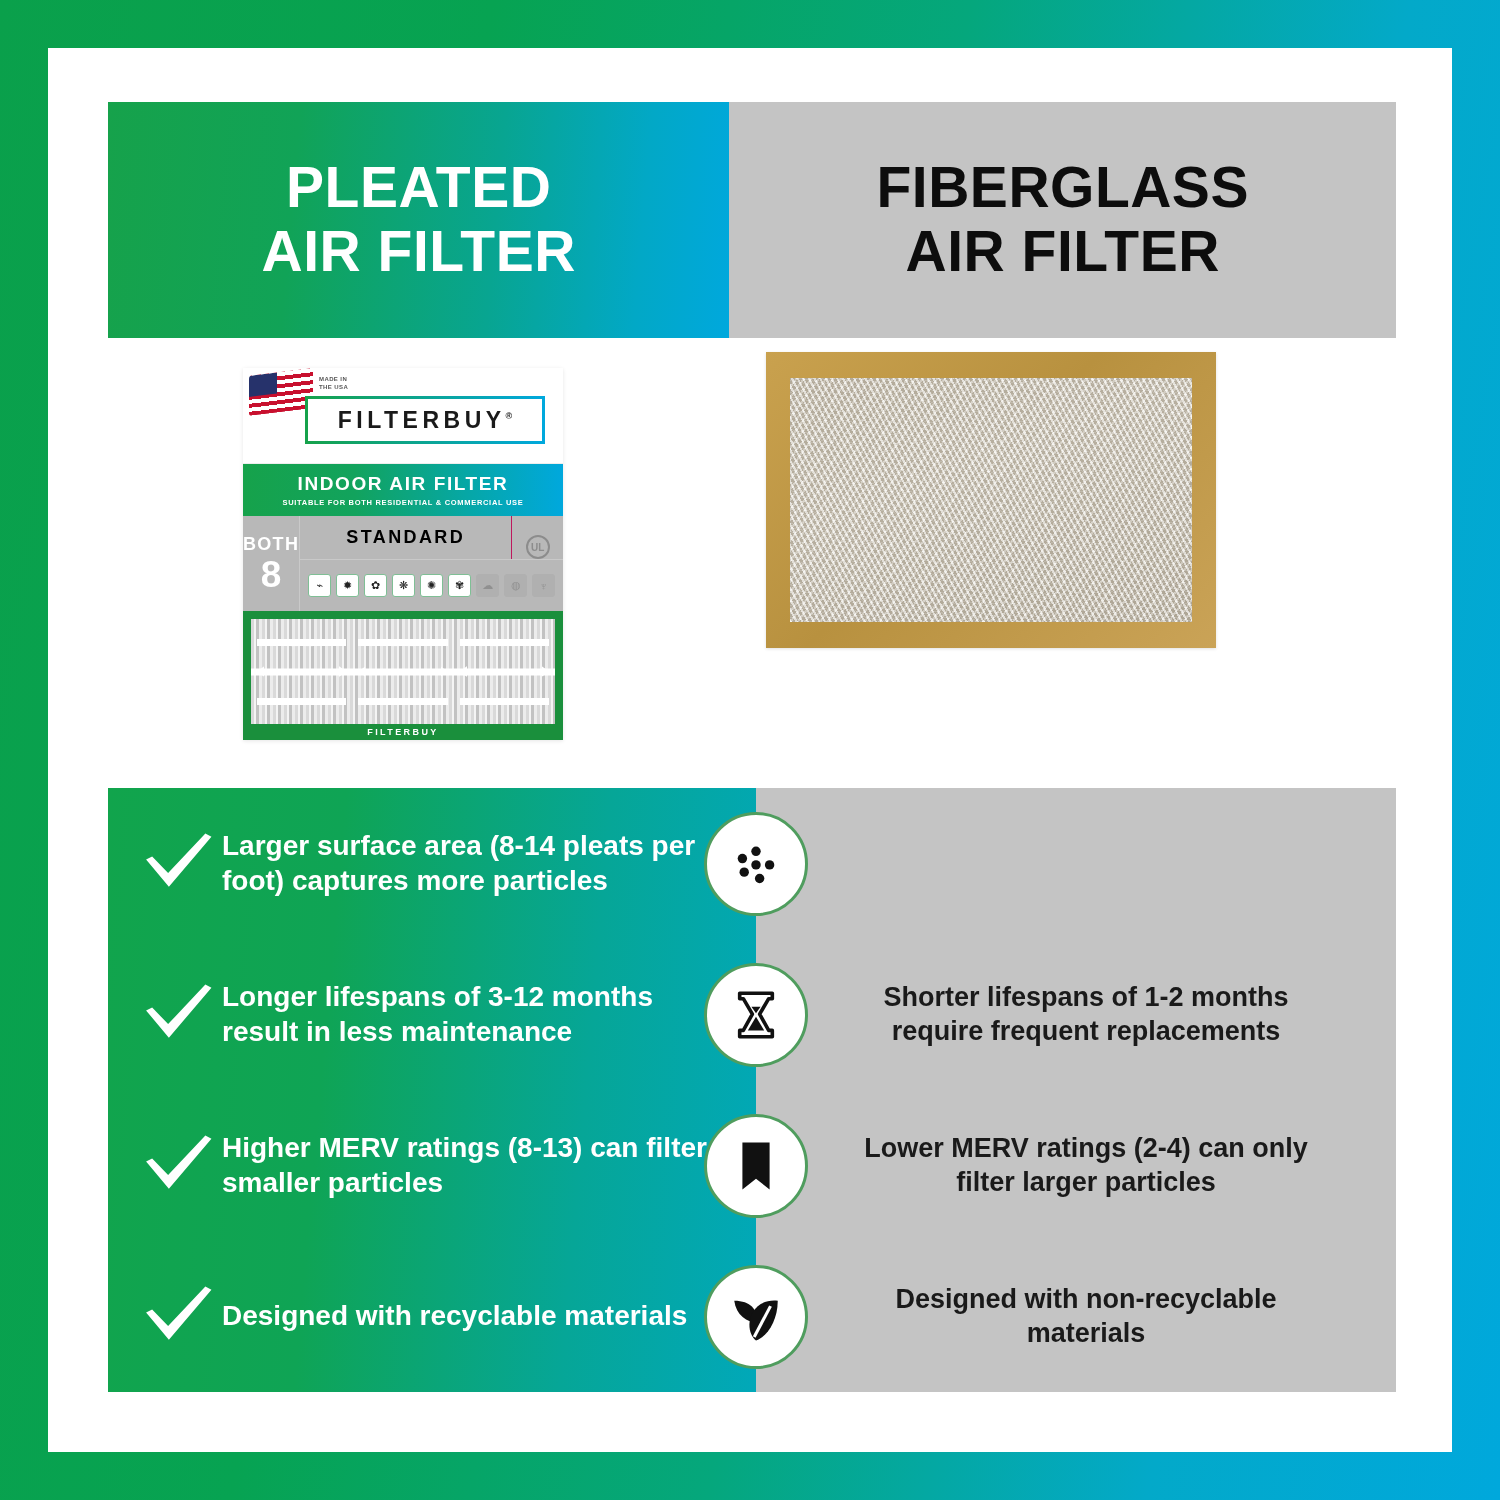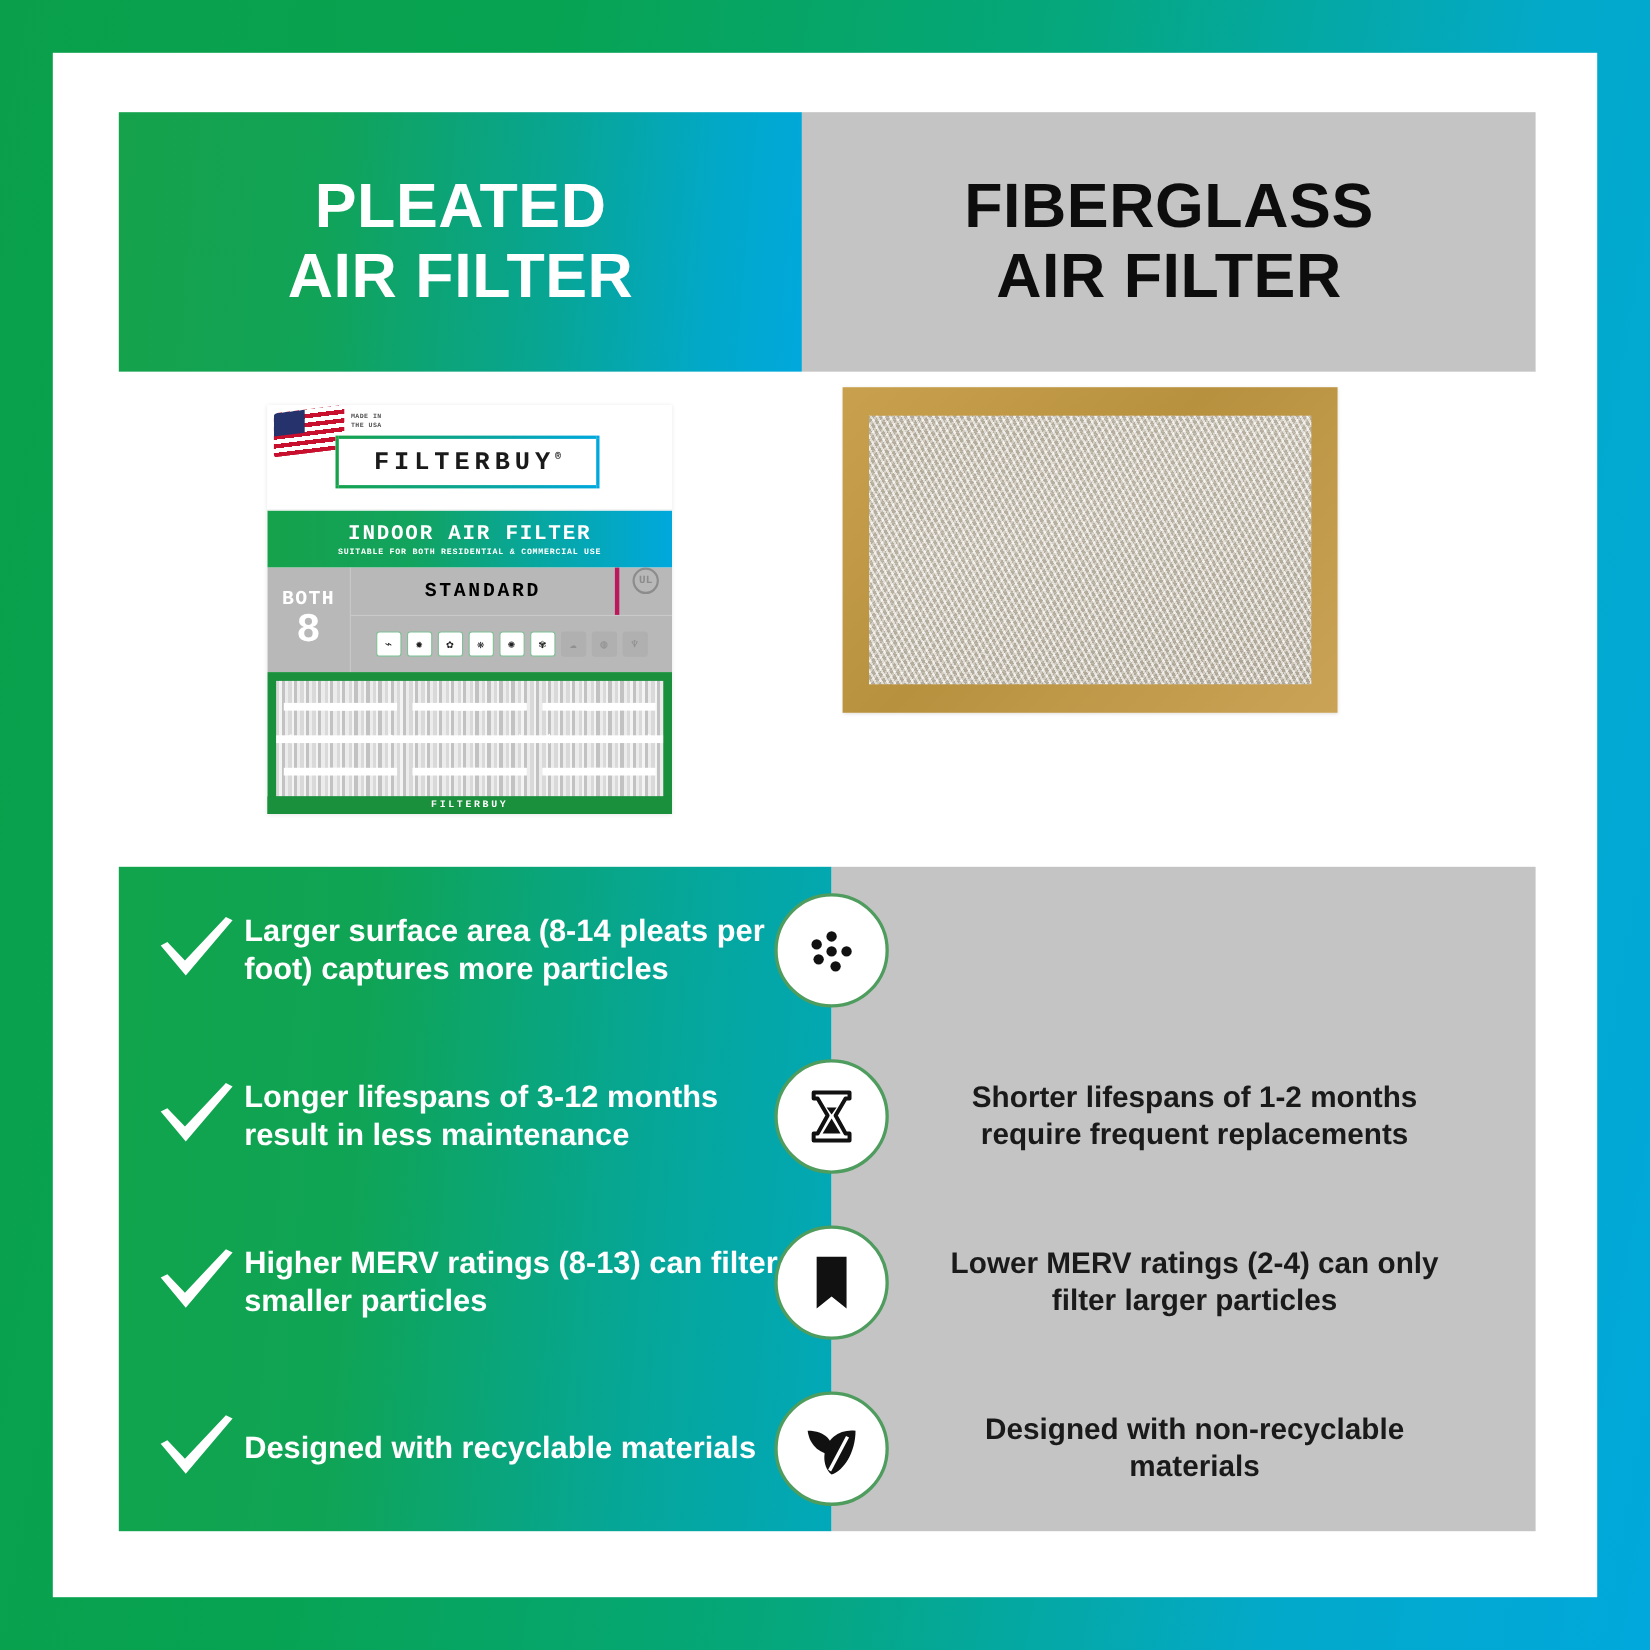--- a/index.html
+++ b/index.html
@@ -69,25 +69,24 @@
     background: #ffffff;
     display: flex;
   }
   .media-cell { width: 648px; height: 100%; position: relative; }
   .media-cell.right { width: 640px; }
 
   
   .pkg {
     position: absolute;
     left: 135px; top: 30px;
-    width: 368px; height: 372px;
+    width: 320px; height: 372px;
     background: #ffffff;
     box-shadow: 0 1px 4px rgba(0,0,0,.10);
     overflow: hidden;
-    font-family: Liberation Mono, monospace;
   }
   .pkg-top {
     position: relative;
     height: 96px;
     background: #ffffff;
     border-bottom: 1px solid #eee;
   }
   .flag {
     position: absolute; left: 6px; top: 4px;
     width: 64px; height: 40px;
@@ -149,22 +148,22 @@
   .std-row {
     height: 44px; display: flex; align-items: center;
     border-bottom: 1px solid #c9c9c9;
   }
   .std-label {
     flex: 1; text-align: center; color: #000000;
     font-size: 18px; font-weight: 700; letter-spacing: 2.4px;
   }
   .ul-mark {
     width: 52px; height: 100%;
-    display: flex; align-items: flex-start; justify-content: center;
-    border-left: 4px solid #be185d;
+    display: flex; align-items: flex-end; justify-content: center;
+    border-left: 1px solid #be185d;
   }
   .ul-circle {
     width: 24px; height: 24px; border-radius: 50%;
     border: 2px solid #8c8c8c; color: #8c8c8c;
     font-size: 10px; font-weight: 700;
     display: flex; align-items: center; justify-content: center;
   }
   .icon-strip {
     flex: 1; display: flex; align-items: center;
     justify-content: center; gap: 5px; padding: 0 8px;

